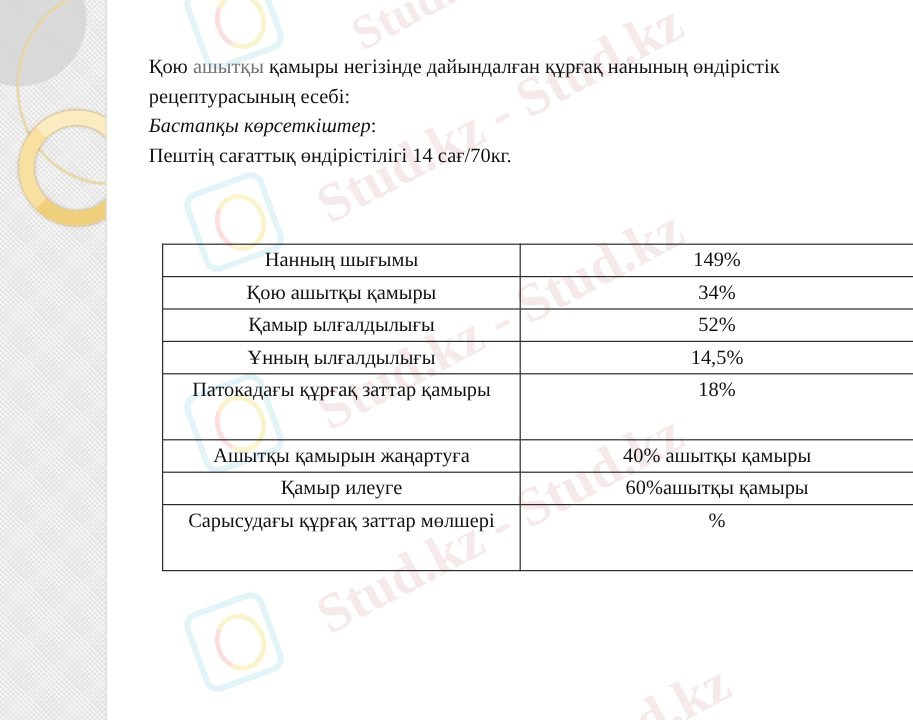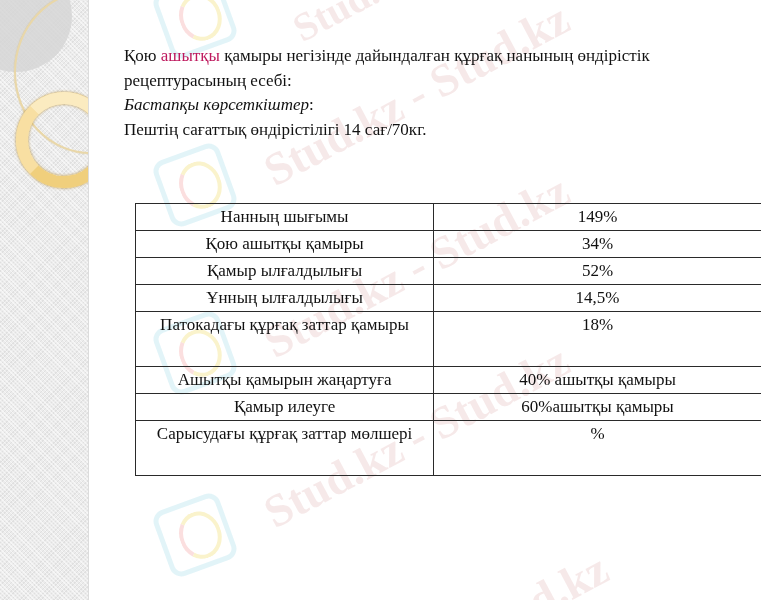--- a/index.html
+++ b/index.html
@@ -95,21 +95,21 @@
       position: absolute;
       left: 124px;
       top: 44px;
       width: 640px;
       font-size: 17px;
       line-height: 24.5px;
       white-space: nowrap;
     }
     .text-block .line { display: block; height: 24.5px; }
     .text-block .italic { font-style: italic; }
-    .text-block .accent { color: #be185d; }
+    .text-block .accent { color: #737373; }
 
     table.data-table {
       position: absolute;
       left: 135px;
       top: 203px;
       width: 627px;
       border-collapse: collapse;
       font-size: 17px;
       line-height: 26px;
     }

